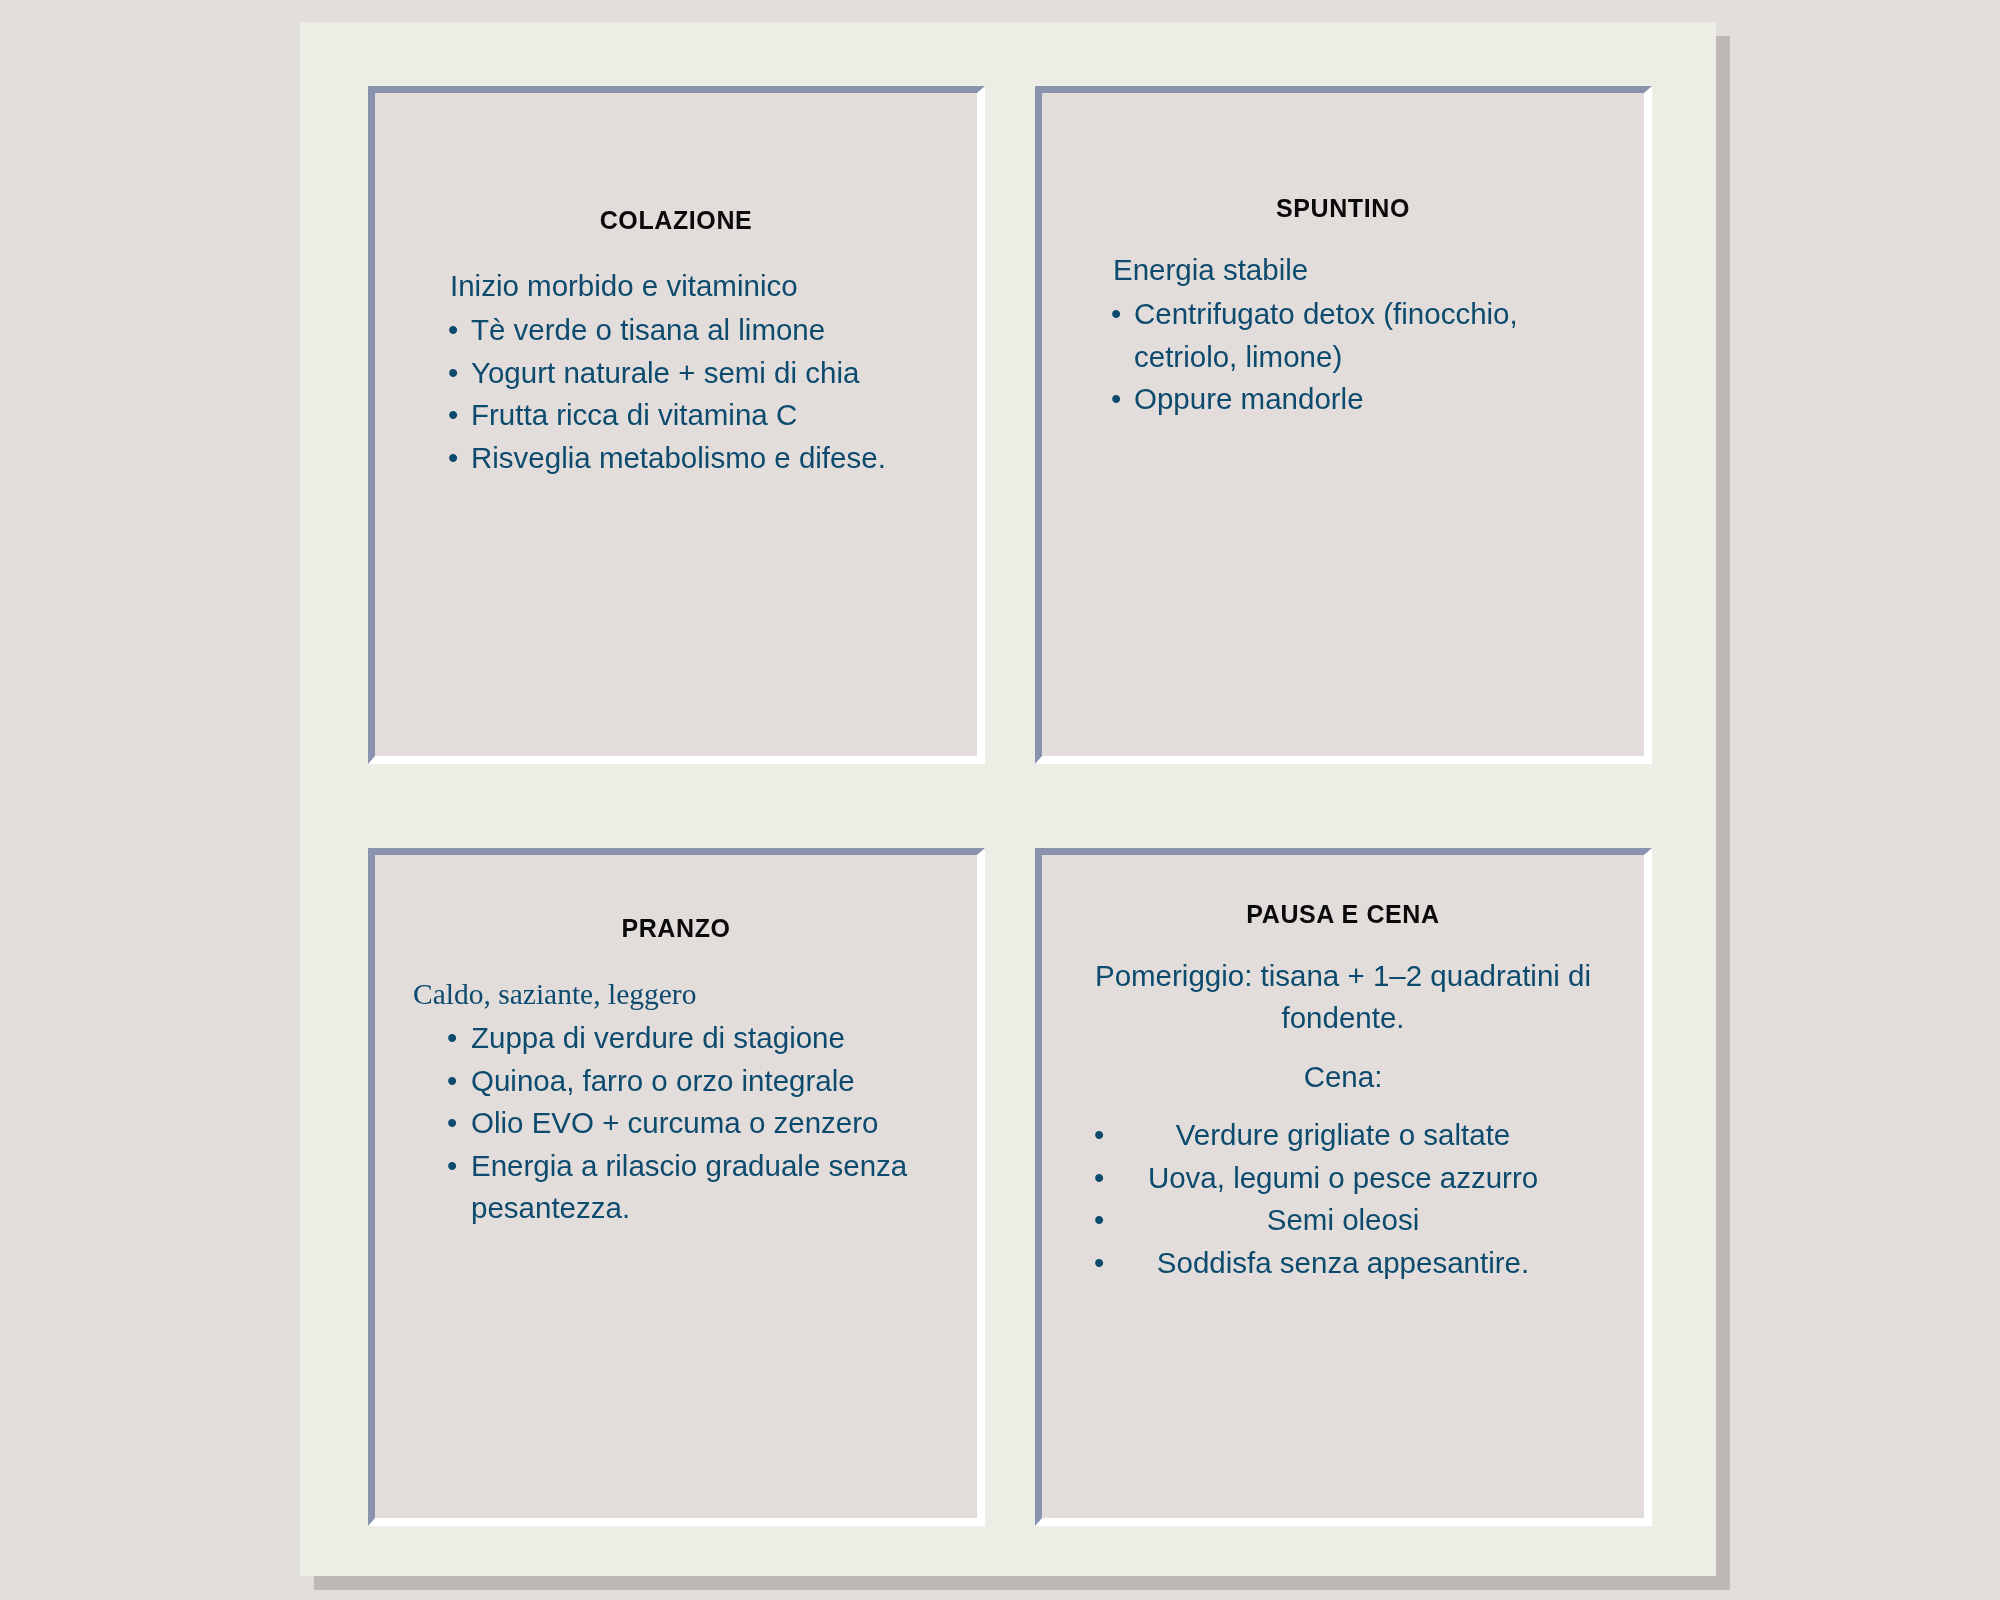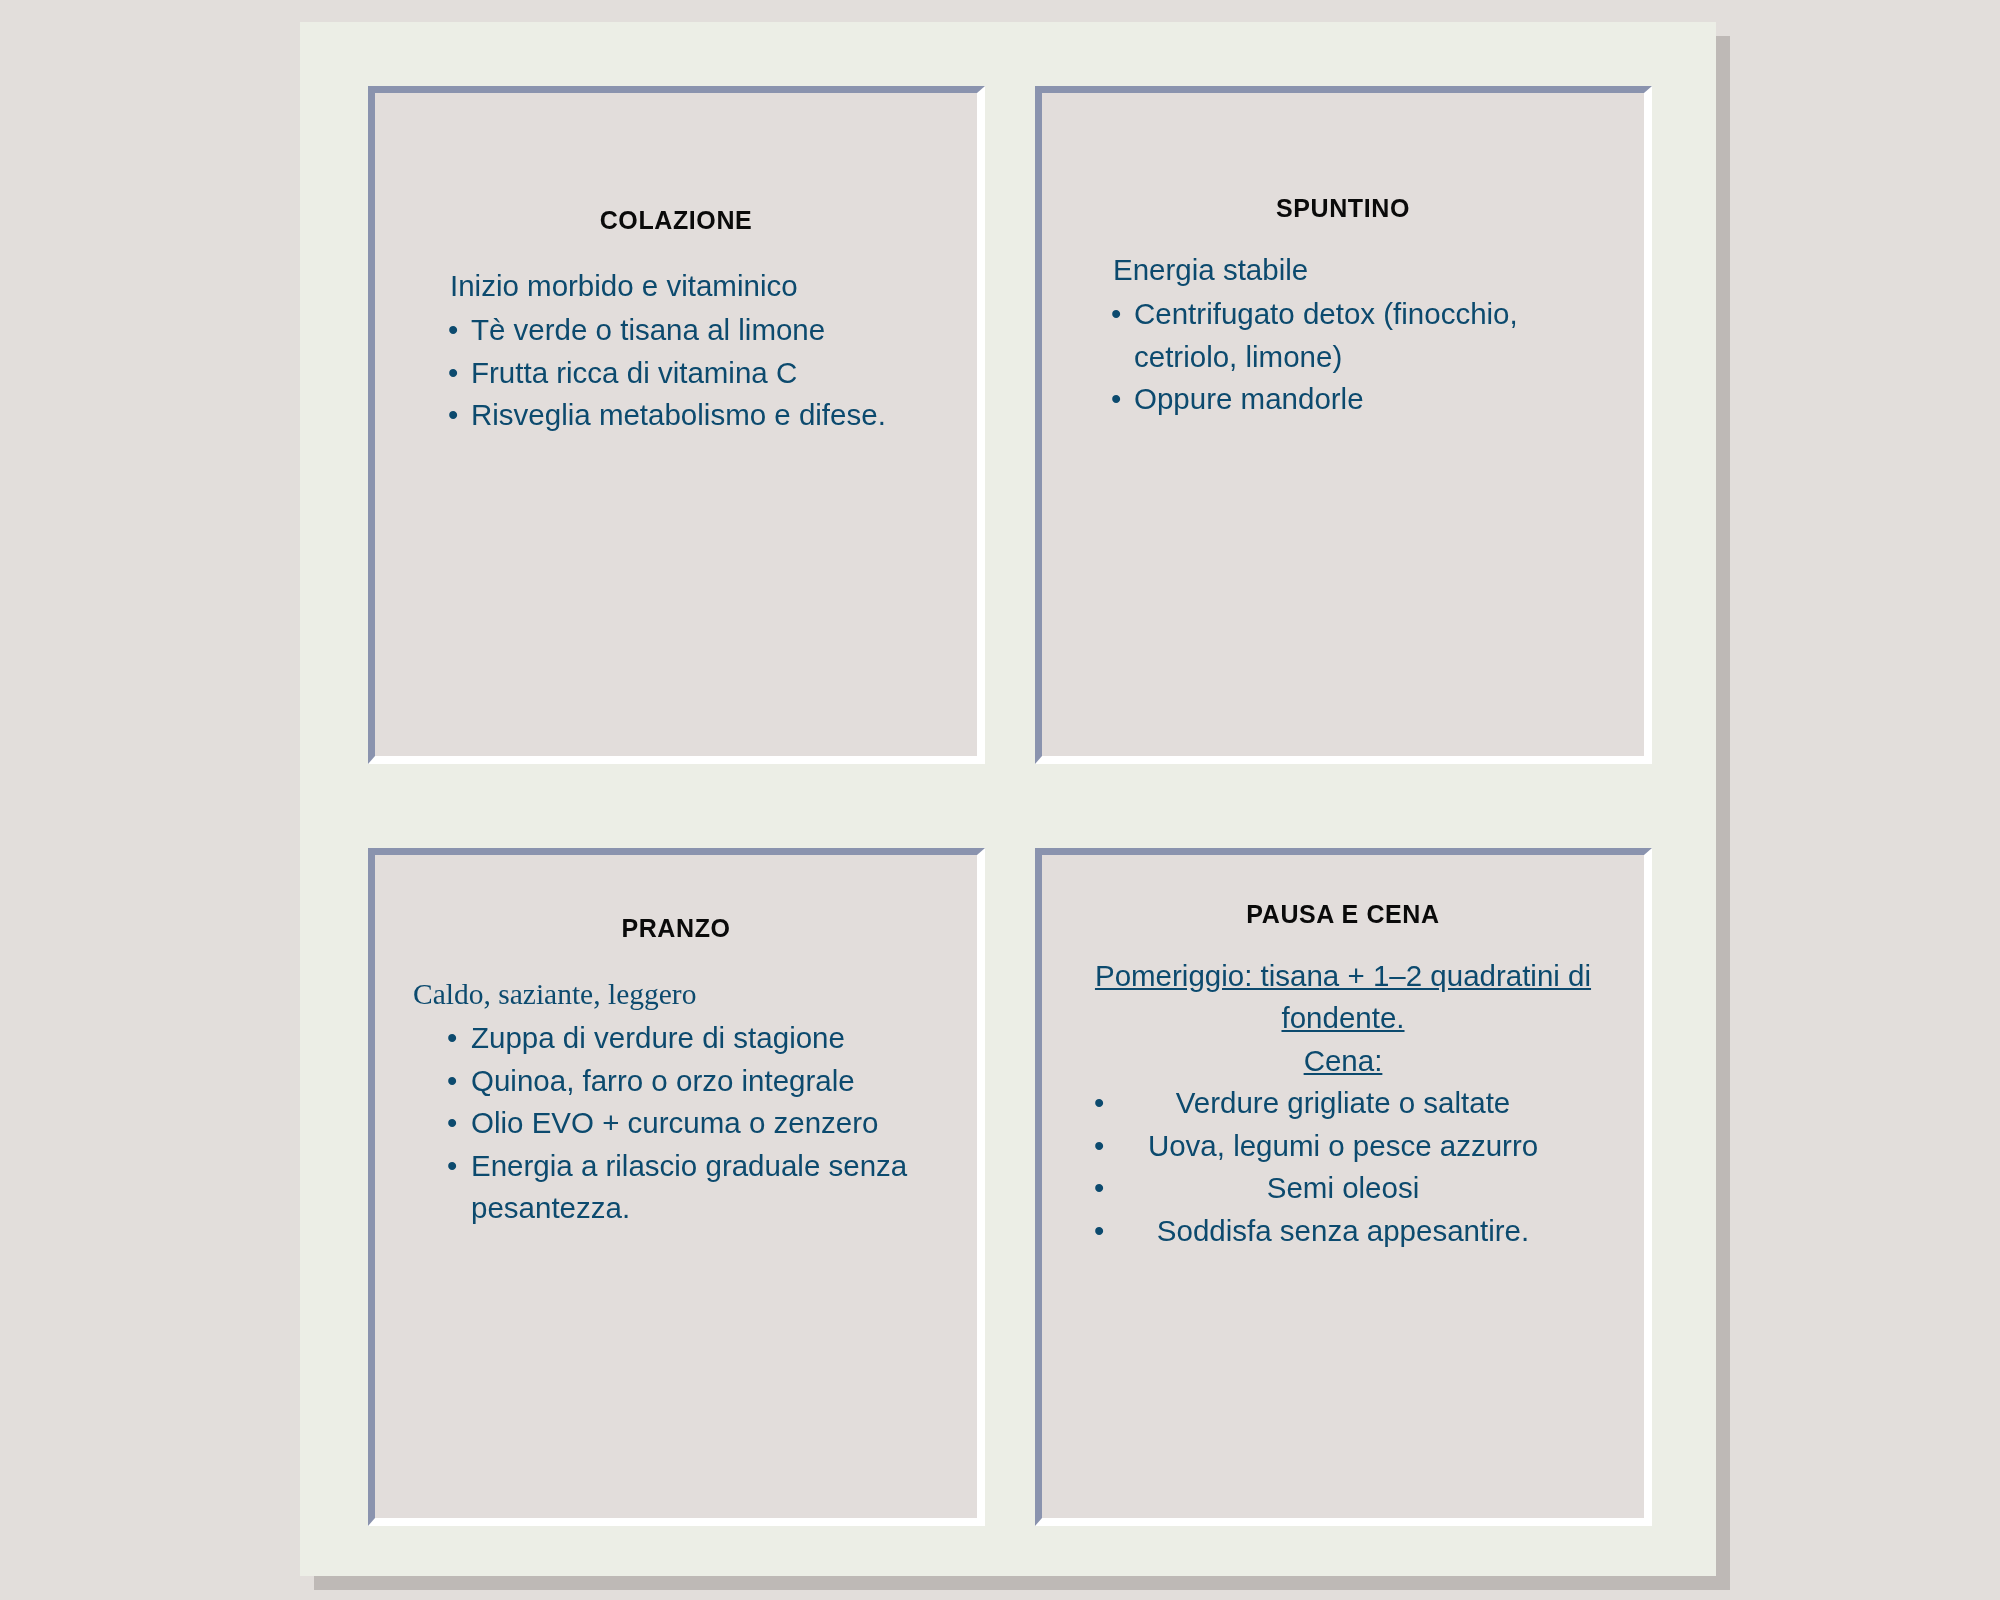--- a/index.html
+++ b/index.html
@@ -108,21 +108,21 @@
 
   .card--colazione .body--left { margin-top: 30px; padding-left: 22px; }
   .card--spuntino  .body--left { margin-top: 26px; padding-left: 18px; }
   .card--pranzo    .body--left { margin-top: 30px; padding-left: 4px; }
   .card--pranzo  .body--left .intro { padding-left: 0; font-family: Liberation Serif, serif; }
   .card--pranzo  .body--left .bullet { padding-left: 58px; }
   .card--pranzo  .body--left .bullet::before { left: 34px; }
 
   
   .body--center { margin-top: 26px; text-align: center; }
-  .body--center .intro { margin: 0; text-decoration: underline; }
+  .body--center .intro { margin: 16px; }
   .body--center .bullet {
     position: relative;
     margin: 0;
     padding: 0 30px;
   }
   .body--center .bullet::before {
     content: "\2022";
     position: absolute;
     left: 18px;
     top: 0;
@@ -135,20 +135,21 @@
 
 <div class="page">
   <div class="grid">
 
     <section class="card card--colazione">
       <div class="card-inner">
         <h2 class="card-title">COLAZIONE</h2>
         <ul class="card-body body--left">
           <li class="intro">Inizio morbido e vitaminico</li>
           <li class="bullet">Tè verde o tisana al limone</li>
+          <li class="bullet">Yogurt naturale + semi di chia</li>
           <li class="bullet">Frutta ricca di vitamina C</li>
           <li class="bullet"> Risveglia metabolismo e difese.</li>
         </ul>
       </div>
     </section>
 
     <section class="card card--spuntino">
       <div class="card-inner">
         <h2 class="card-title">SPUNTINO</h2>
         <ul class="card-body body--left">

